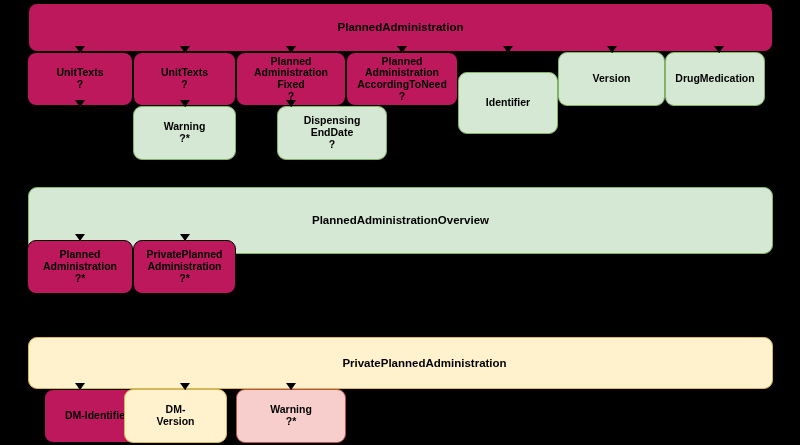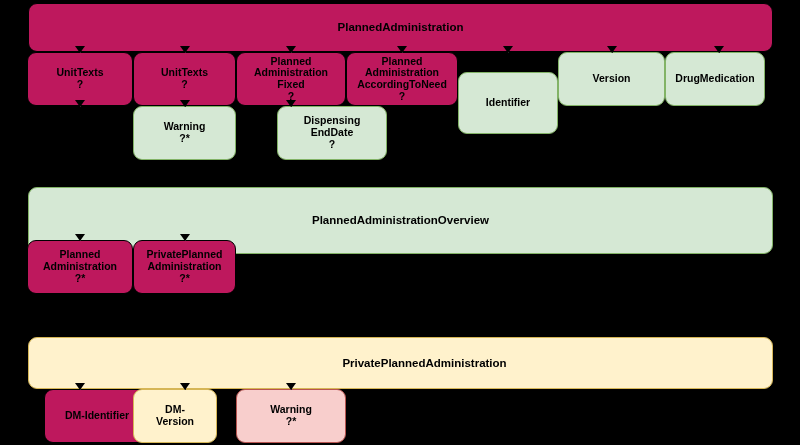--- a/index.html
+++ b/index.html
@@ -98,21 +98,21 @@
     <div class="arrow" style="left: 75px; top: 234px;"></div>
     <div class="node child white" style="left: 133px; top: 240px; width: 103px; height: 54px;">PrivatePlanned
 Administration
 ?*</div>
     <div class="conn" style="left: 185px; top: 238px; height: 3px;"></div>
     <div class="arrow" style="left: 180px; top: 234px;"></div>
     <div class="node hdr yellow" style="left: 28px; top: 337px; width: 745px; height: 52px; padding-left: 48px;">PrivatePlannedAdministration</div>
     <div class="node child white" style="left: 44px; top: 389px; width: 106px; height: 54px;">DM-Identifier</div>
     <div class="conn" style="left: 80px; top: 387px; height: 3px;"></div>
     <div class="arrow" style="left: 75px; top: 383px;"></div>
-    <div class="node child yellow" style="left: 133px; top: 389px; width: 84px; height: 54px;">DM-
+    <div class="node child yellow" style="left: 124px; top: 389px; width: 103px; height: 54px;">DM-
 Version</div>
     <div class="conn" style="left: 185px; top: 387px; height: 3px;"></div>
     <div class="arrow" style="left: 180px; top: 383px;"></div>
     <div class="node child pink" style="left: 236px; top: 389px; width: 110px; height: 54px;">Warning
 ?*</div>
     <div class="conn" style="left: 291px; top: 387px; height: 3px;"></div>
     <div class="arrow" style="left: 286px; top: 383px;"></div>
   </div>
 
 </body></html>

